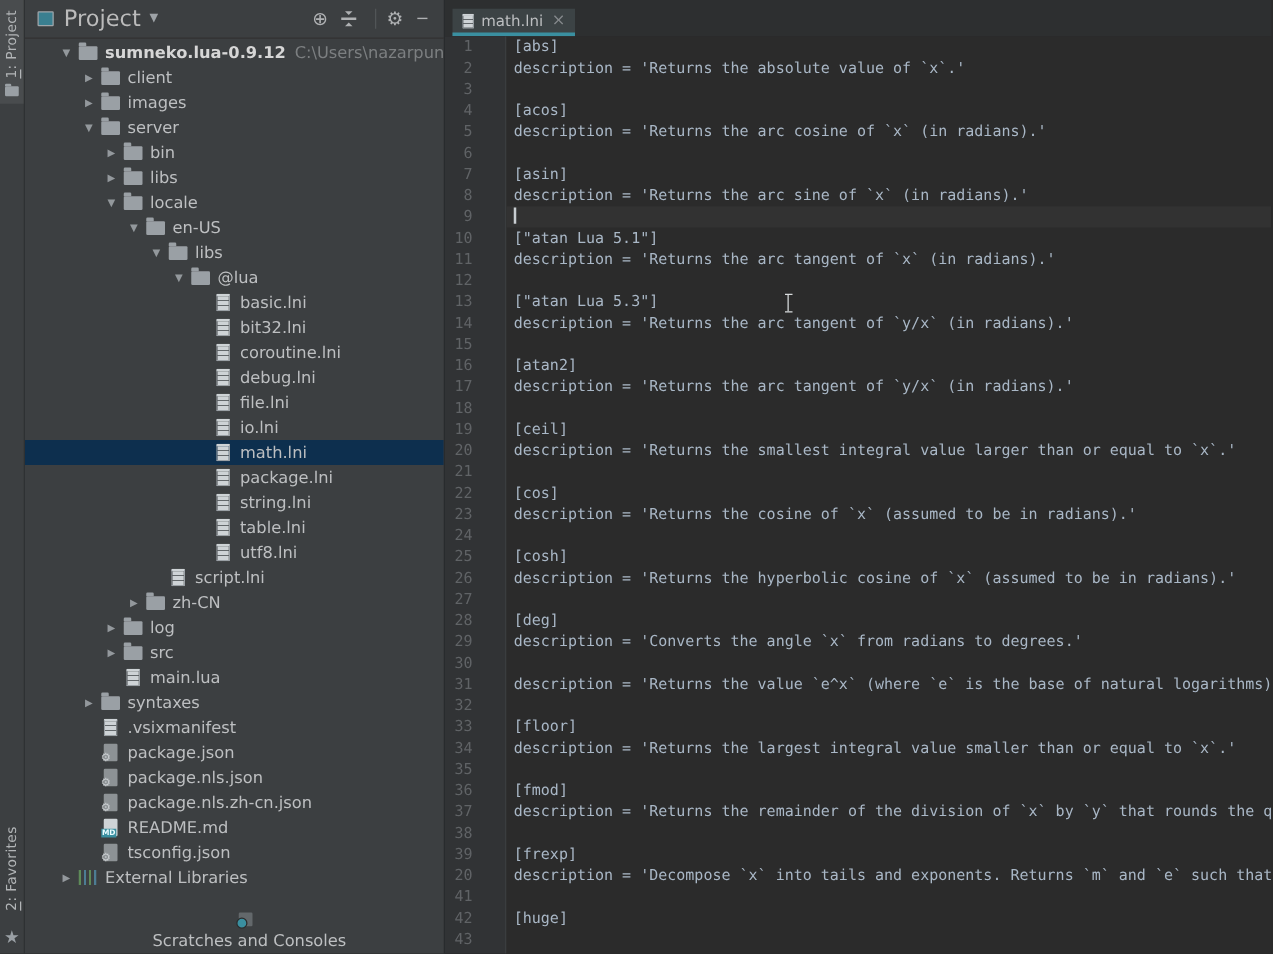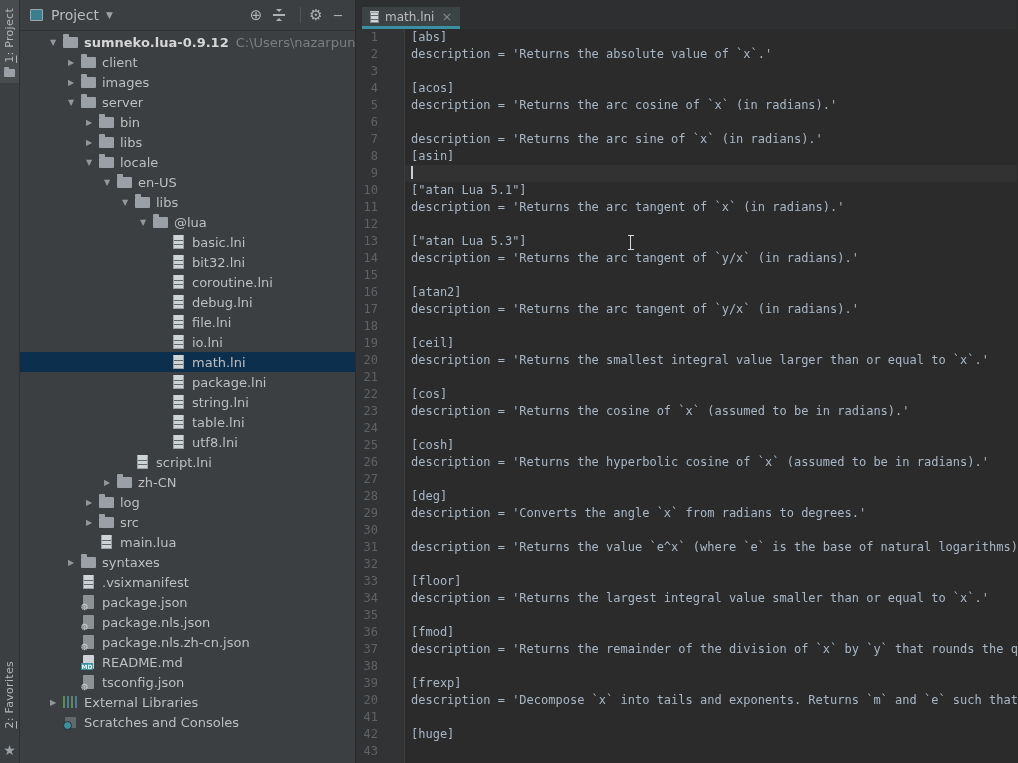--- a/index.html
+++ b/index.html
@@ -16,21 +16,21 @@
   .vtext u { text-decoration:underline; }
   .mini-folder { width:11px; height:8px; background:#9aa0a5; border-radius:1px; position:relative; display:inline-block; }
   .mini-folder::before { content:''; position:absolute; top:-2px; left:0; width:5px; height:2px; background:#9aa0a5; border-radius:1px 1px 0 0; }
   .star { color:#9aa0a5; font-size:14px; line-height:14px; }
   .stripe-bottom { display:flex; flex-direction:column; align-items:center; gap:8px; padding-bottom:6px; }
 
   
   .panel { width:336px; background:#3c3f41; border-right:1px solid #282b2d; display:flex; flex-direction:column; }
   .panel-header { height:31px; flex:0 0 31px; display:flex; align-items:center; padding:0 6px 0 10px; border-bottom:1px solid #323232; }
   .win-icon { width:13px; height:12px; border:1px solid #9fa6aa; background:#3a7f90; border-radius:1px; display:inline-block; }
-  .panel-title { color:#bbbbbb; font-size:14px; margin:0 7px 0 8px; }
+  .panel-title { color:#bbbbbb; font-size:18px; margin:0 7px 0 8px; }
   .chev { color:#9da2a6; font-size:9px; }
   .hspacer { flex:1; }
   .tool-ic { color:#afb1b3; font-size:15px; width:22px; text-align:center; cursor:default; line-height:15px; }
   .collapse-ic { width:12px; height:12px; position:relative; margin:0 11px 0 6px;
                  background:linear-gradient(#afb1b3,#afb1b3) center/12px 2px no-repeat; }
   .collapse-ic::before { content:''; position:absolute; left:3px; top:0;
       border-left:3px solid transparent; border-right:3px solid transparent; border-top:3px solid #afb1b3; }
   .collapse-ic::after { content:''; position:absolute; left:3px; bottom:0;
       border-left:3px solid transparent; border-right:3px solid transparent; border-bottom:3px solid #afb1b3; }
   .vsep { width:1px; height:16px; background:#515557; margin:0 4px; }
@@ -348,21 +348,21 @@
           </span>
           <span class="tlabel">tsconfig.json</span>
         </div>
         <div class="trow" style="padding-left: 24px;">
           <span class="tarrow">▶</span>
           <span class="ticon">
             <span class="ic ic-lib"></span>
           </span>
           <span class="tlabel">External Libraries</span>
         </div>
-        <div class="trow" style="padding-left: 24px;">
+        <div class="trow" style="padding-left: 24px; flex-direction: column;">
           <span class="tarrow"></span>
           <span class="ticon">
             <span class="ic ic-scratch"></span>
           </span>
           <span class="tlabel">Scratches and Consoles</span>
         </div>
       </div>
   </div>
 
   <div class="editor-area">
@@ -419,22 +419,22 @@
           <div>42</div>
           <div>43</div>
         </div>
       <div class="code" id="code">
           <div class="cline">[abs]</div>
           <div class="cline">description = 'Returns the absolute value of `x`.'</div>
           <div class="cline"></div>
           <div class="cline">[acos]</div>
           <div class="cline">description = 'Returns the arc cosine of `x` (in radians).'</div>
           <div class="cline"></div>
+          <div class="cline">[asin]</div>
           <div class="cline">description = 'Returns the arc sine of `x` (in radians).'</div>
-          <div class="cline">[asin]</div>
           <div class="cline caret-row"><span class="caret"></span></div>
           <div class="cline">["atan Lua 5.1"]</div>
           <div class="cline">description = 'Returns the arc tangent of `x` (in radians).'</div>
           <div class="cline"></div>
           <div class="cline">["atan Lua 5.3"]</div>
           <div class="cline">description = 'Returns the arc tangent of `y/x` (in radians).'</div>
           <div class="cline"></div>
           <div class="cline">[atan2]</div>
           <div class="cline">description = 'Returns the arc tangent of `y/x` (in radians).'</div>
           <div class="cline"></div>

